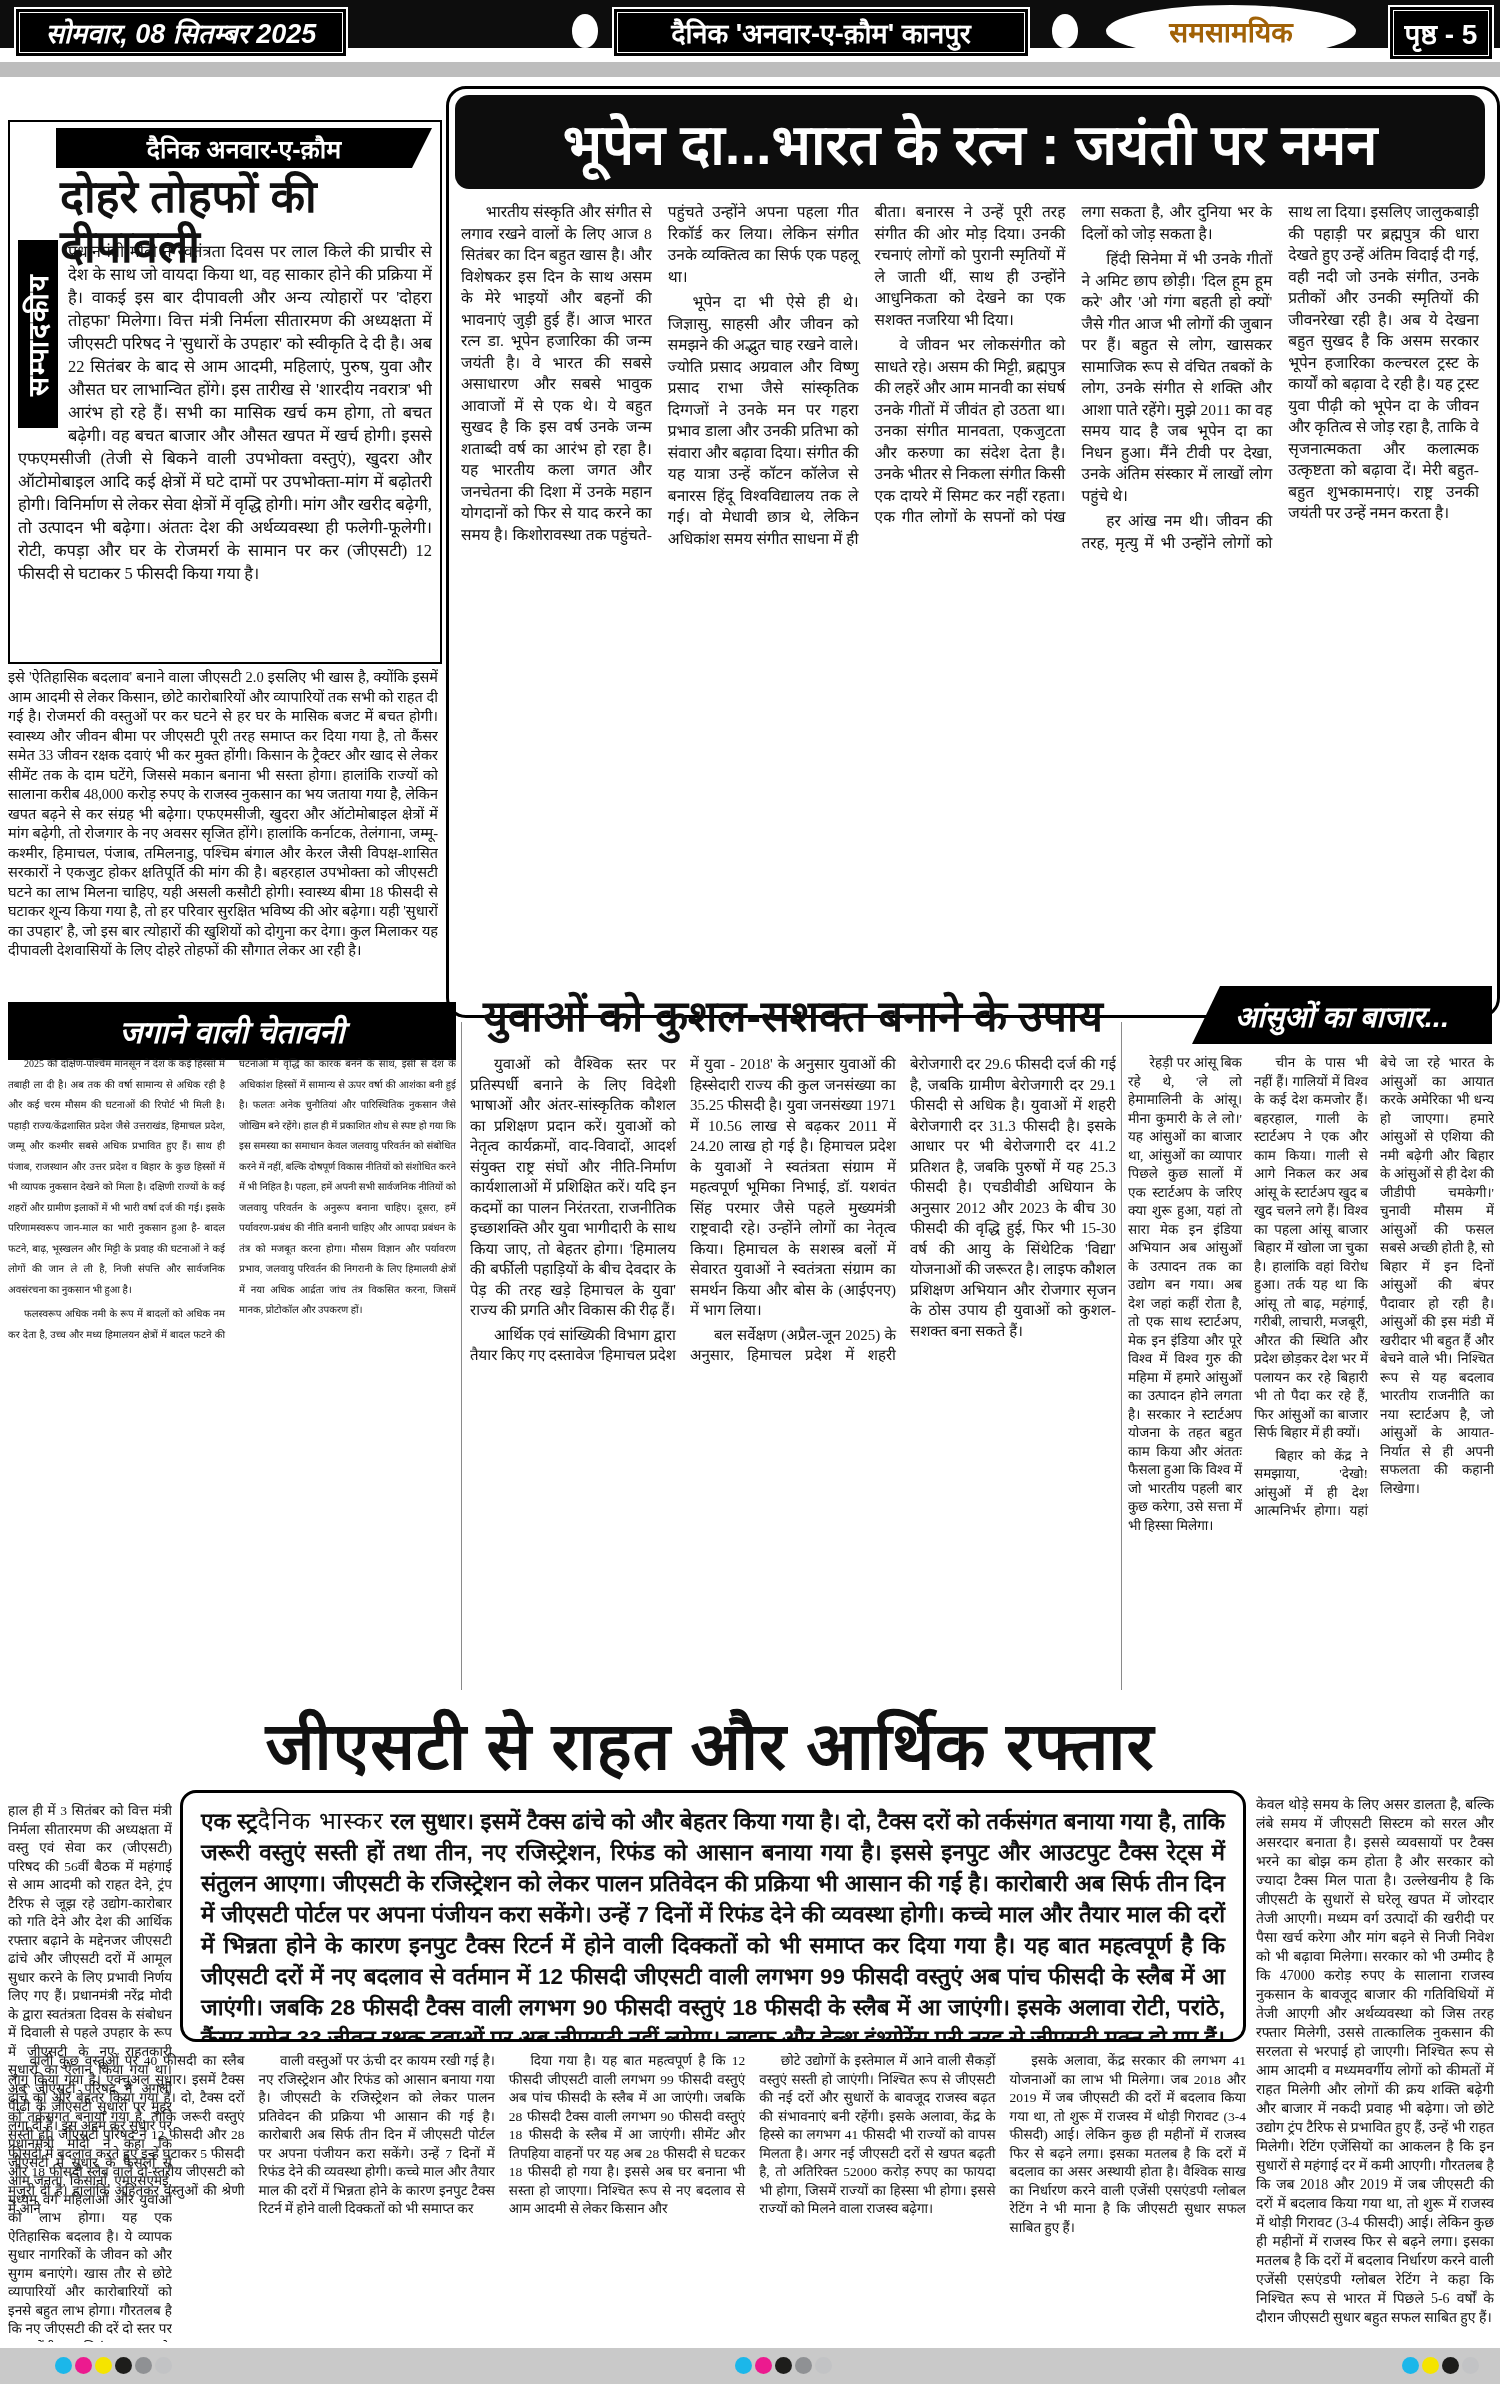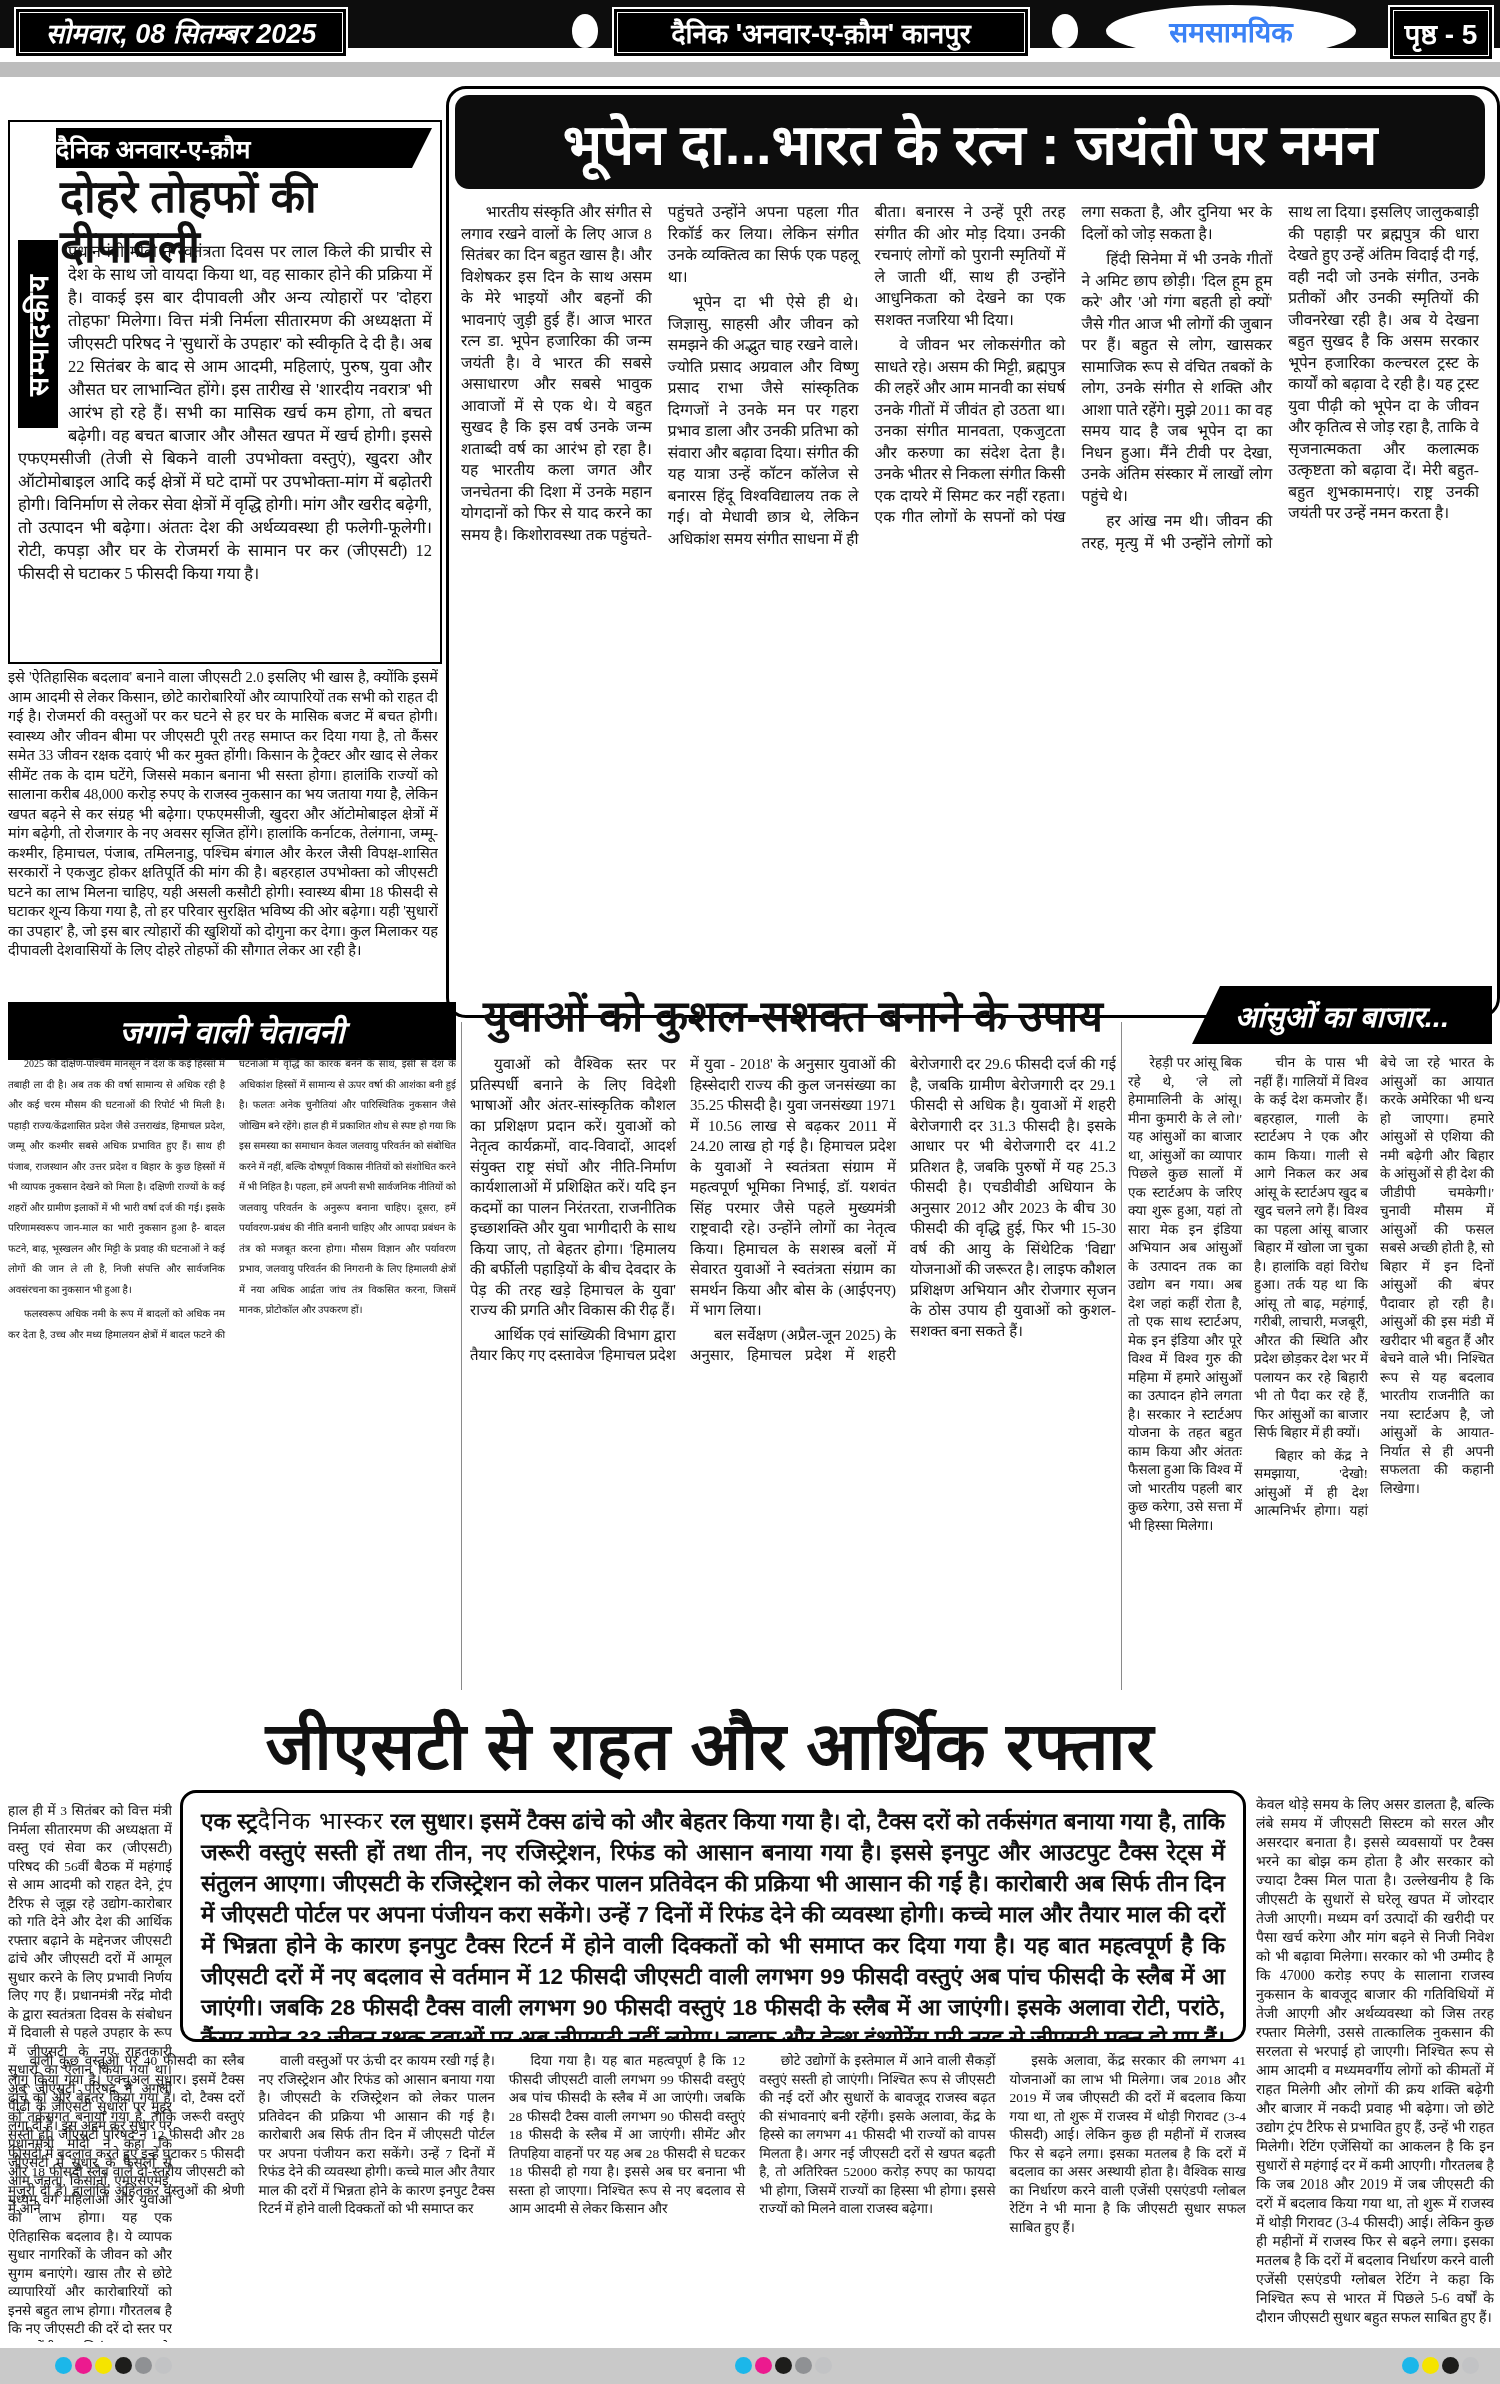--- a/index.html
+++ b/index.html
@@ -9,27 +9,27 @@
   .topbar{position:absolute;left:0;top:0;width:1500px;height:48px;background:#0d0d0d;}
   .hbox{position:absolute;background:#000;border:2px solid #fff;box-shadow:inset 0 0 0 3px #000, inset 0 0 0 4px #fff;
         color:#fff;display:flex;align-items:center;justify-content:center;
         font-family:"Liberation Sans","DejaVu Sans",sans-serif;font-weight:bold;}
   .datebox{left:14px;top:7px;width:330px;height:47px;font-size:27px;font-style:italic;}
   .paperbox{left:612px;top:7px;width:414px;height:47px;font-size:27px;}
   .pagebox{left:1388px;top:5px;width:102px;height:52px;font-size:28px;}
   .ovaldot{position:absolute;width:26px;height:34px;background:#fff;border-radius:50%;top:14px;}
   .dot1{left:572px;} .dot2{left:1052px;}
   .sectionoval{position:absolute;left:1106px;top:5px;width:250px;height:52px;background:#fff;border-radius:50%;
-        display:flex;align-items:center;justify-content:center;color:#3b82f6;font-weight:bold;font-size:28px;
+        display:flex;align-items:center;justify-content:center;color:#a16207;font-weight:bold;font-size:28px;
         font-family:"Liberation Sans","DejaVu Sans",sans-serif;}
   .graystrip{position:absolute;left:0;top:62px;width:1500px;height:15px;background:#bdbdbd;}
   
   .edbox{position:absolute;left:8px;top:120px;width:430px;height:540px;border:2px solid #000;background:#fff;overflow:hidden;}
   .edmast{position:absolute;left:46px;top:6px;width:376px;height:40px;background:#000;color:#fff;
-        display:flex;align-items:center;justify-content:flex-start;font-weight:bold;font-size:25px;
+        display:flex;align-items:center;justify-content:center;font-weight:bold;font-size:25px;
         font-family:"Liberation Sans","DejaVu Sans",sans-serif;
         clip-path:polygon(0 0,100% 0,calc(100% - 20px) 100%,0 100%);}
   .edhead{position:absolute;left:50px;top:50px;width:372px;font-size:45px;font-weight:bold;line-height:1.1;
         font-family:"Liberation Sans","DejaVu Sans",sans-serif;}
   .edbody{position:absolute;left:8px;top:118px;width:414px;height:414px;font-size:16.5px;line-height:23px;
         text-align:justify;overflow:hidden;}
   .edtab{float:left;width:40px;height:188px;background:#000;margin:0 10px 6px 0;display:flex;align-items:center;justify-content:center;}
   .edtab span{writing-mode:vertical-rl;transform:rotate(180deg);color:#fff;font-weight:bold;font-size:28px;
         font-family:"Liberation Sans","DejaVu Sans",sans-serif;letter-spacing:2px;}
   .edmore{position:absolute;left:8px;top:668px;width:430px;height:300px;font-size:14.5px;line-height:19.5px;

